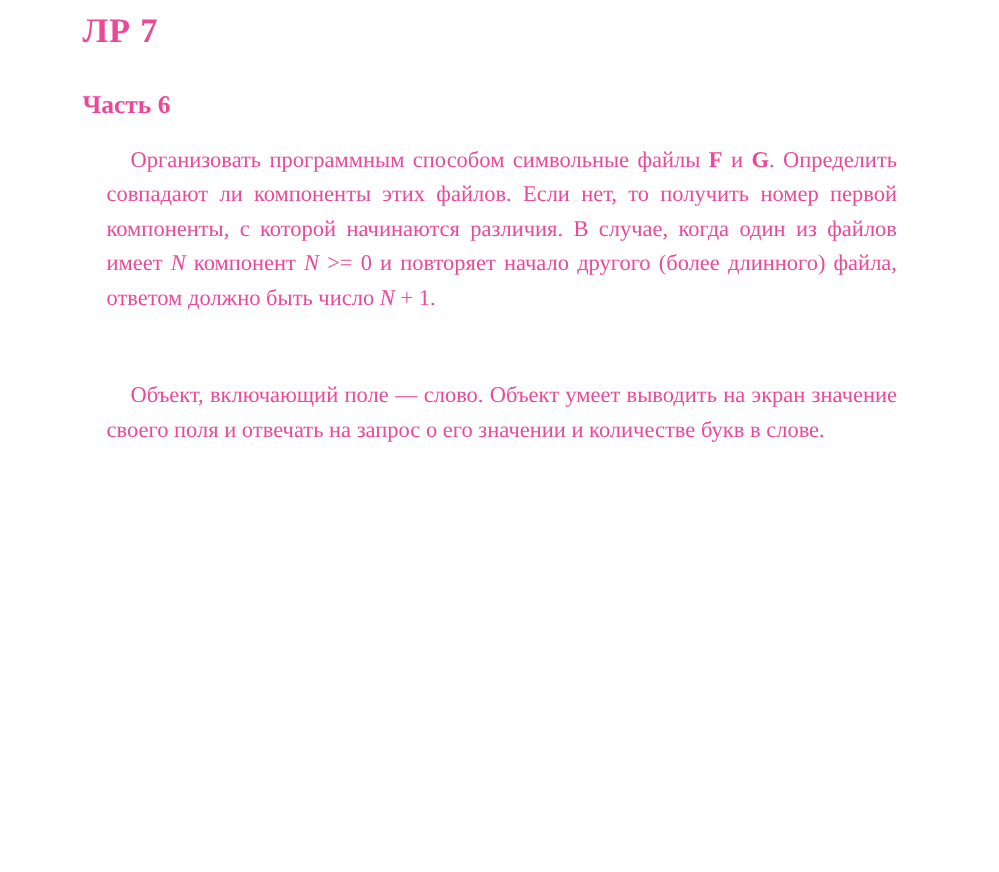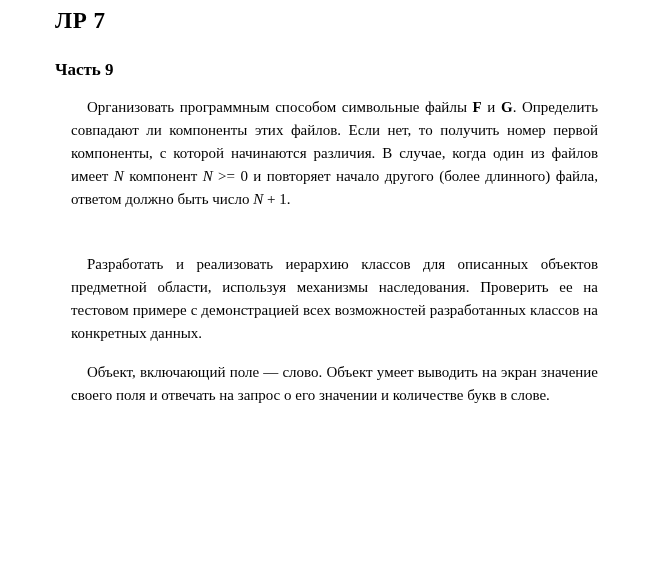--- a/index.html
+++ b/index.html
@@ -5,21 +5,21 @@
   html, body {
     margin: 0;
     padding: 0;
     background: #ffffff;
   }
   .page {
     position: relative;
     width: 666px;
     height: 581px;
     background: #ffffff;
-    color: #000000;
+    color: #ec4899;
     overflow: hidden;
     box-sizing: border-box;
     padding: 8px 52px 0 55px;
     font-family: "Liberation Serif", "DejaVu Serif", serif;
   }
   .doc-title {
     font-size: 23px;
     font-weight: bold;
     margin: 0 0 26px 0;
     letter-spacing: 0.5px;
@@ -53,26 +53,25 @@
   }
 </style>
 </head>
 <body>
 
 <div class="page">
 
   <h1 class="doc-title">ЛР 7</h1>
 
   <div class="section">
-    <h2 class="section-heading">Часть 9</h2>
+    <h2 class="section-heading">Часть 6</h2>
     <div class="section-body">
         <p><span>Организовать программным способом символьные файлы </span><span class="b">F</span><span> и </span><span class="b">G</span><span>. Определить совпадают ли компоненты этих файлов. Если нет, то получить номер первой компоненты, с которой начинаются различия. В случае, когда один из файлов имеет </span><span class="i">N</span><span> компонент </span><span class="i">N</span><span> &gt;= 0 и повторяет начало другого (более длинного) файла, ответом должно быть число </span><span class="i">N</span><span> + 1.</span></p>
       </div>
   </div>
 
   <div class="section">
     <div class="section-body">
-        <p><span>Разработать и реализовать иерархию классов для описанных объектов предметной области, используя механизмы наследования. Проверить ее на тестовом примере с демонстрацией всех возможностей разработанных классов на конкретных данных.</span></p>
         <p><span>Объект, включающий поле — слово. Объект умеет выводить на экран значение своего поля и отвечать на запрос о его значении и количестве букв в слове.</span></p>
       </div>
   </div>
 
 </div>
 
 </body></html>

